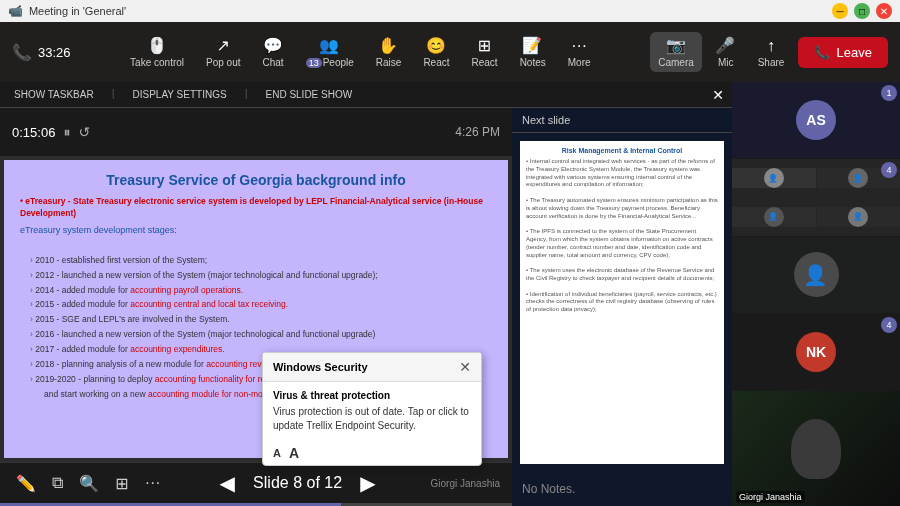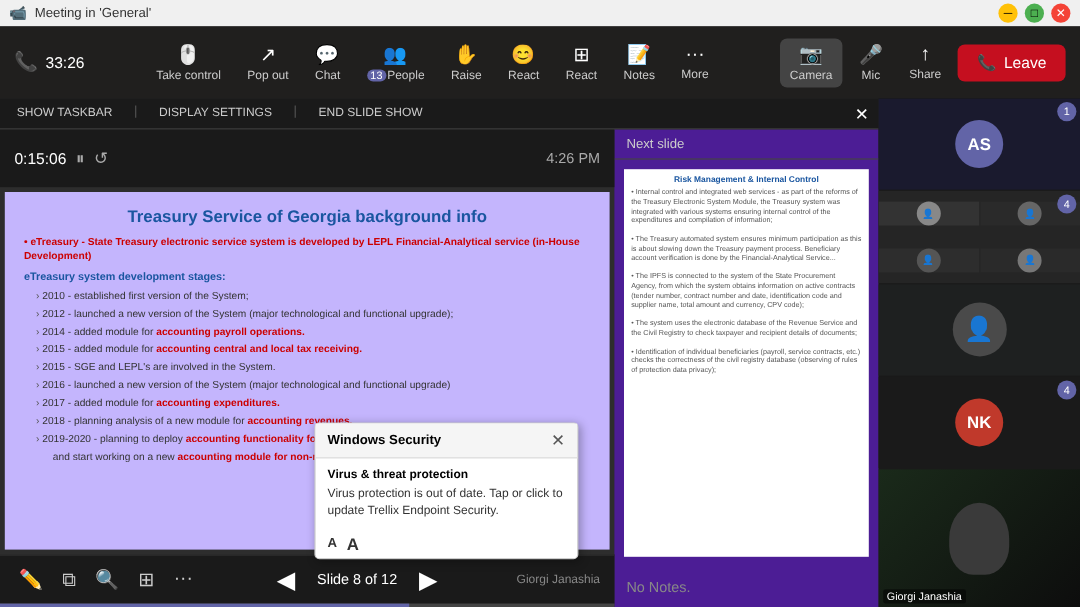--- a/index.html
+++ b/index.html
@@ -84,39 +84,39 @@
       flex: 1;
       background: #c4b5fd;
       position: relative;
       margin: 4px;
       overflow: hidden;
     }
 
     
     .next-slide-panel {
       width: 220px;
-      background: #4c1d95;
+      background: #0f172a;
       display: flex;
       flex-direction: column;
     }
 
     
     .slide-controls {
       height: 48px;
       background: #1a1a1a;
       display: flex;
       align-items: center;
       justify-content: space-between;
       padding: 0 12px;
     }
     .slide-timer { color: #fff; font-size: 13px; display: flex; align-items: center; gap: 8px; }
     .slide-time-right { color: #aaa; font-size: 12px; }
     .slide-nav { display: flex; align-items: center; gap: 12px; }
     .slide-nav-btn { background: transparent; border: none; color: #fff; font-size: 20px; cursor: pointer; width: 28px; height: 28px; display: flex; align-items: center; justify-content: center; border-radius: 50%; }
-    .slide-label { color: #fff; font-size: 12px; }
+    .slide-label { color: #fff; font-size: 16px; }
     .slide-annotation-btns { display: flex; gap: 8px; }
     .annot-btn { background: transparent; border: none; color: #ccc; font-size: 16px; cursor: pointer; padding: 4px; border-radius: 4px; }
 
     
     .slide-content {
       width: 100%;
       height: 100%;
       padding: 12px 16px;
       font-family: Arial, sans-serif;
     }
@@ -124,22 +124,22 @@
       text-align: center;
       font-size: 14px;
       font-weight: bold;
       color: #1a56a0;
       margin-bottom: 8px;
     }
     .slide-bullet { font-size: 8.5px; margin-bottom: 3px; line-height: 1.4; }
     .slide-bullet.main { color: #cc0000; font-weight: bold; margin-bottom: 5px; }
     .slide-bullet.sub { color: #333; padding-left: 10px; }
     .slide-bullet.sub::before { content: "› "; color: #555; }
-    .slide-bullet .acc { color: #cc0000; font-weight: bold; text-align: center; }
-    .slide-section-title { font-size: 9px; font-weight: bold; color: #1a56a0; margin: 5px 0 6px 0; }
+    .slide-bullet .acc { color: #cc0000; font-weight: normal; text-align: center; }
+    .slide-section-title { font-size: 9px; font-weight: normal; color: #1a56a0; margin: 5px 0 20px 0; }
 
     
     .next-slide-header {
       padding: 6px 10px;
       color: #ccc;
       font-size: 11px;
       font-weight: 500;
       border-bottom: 1px solid #444;
     }
     .next-slide-thumb {

